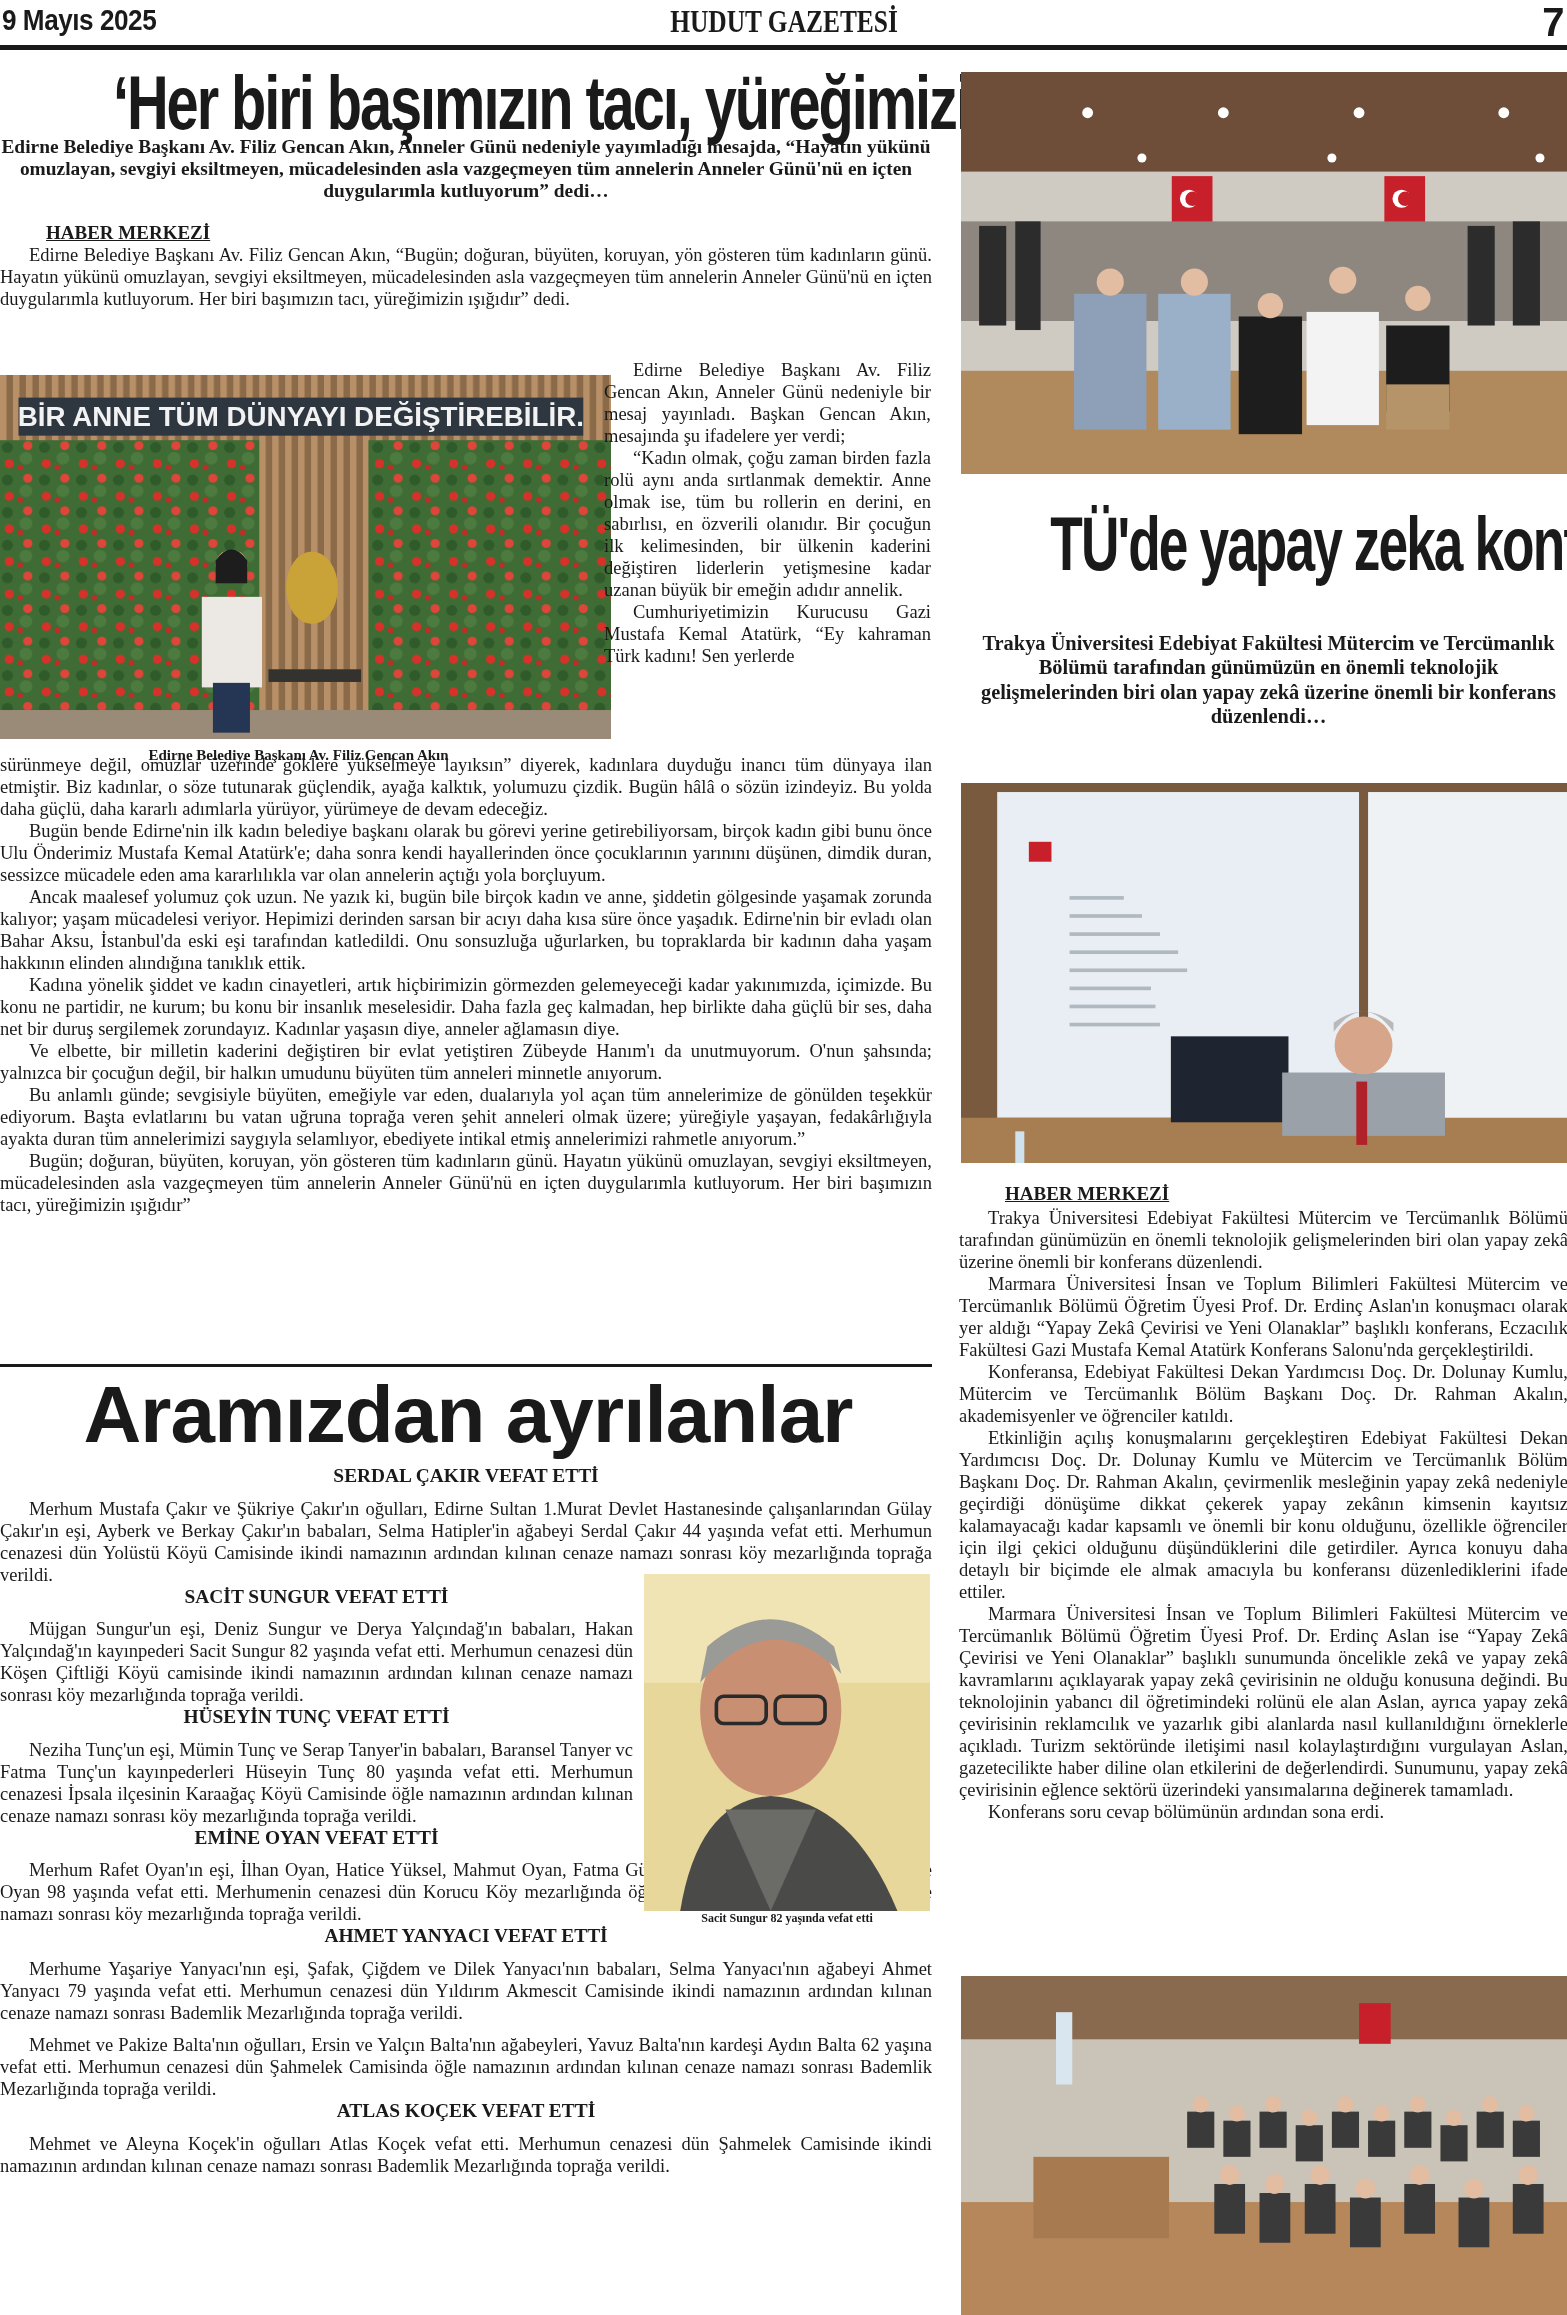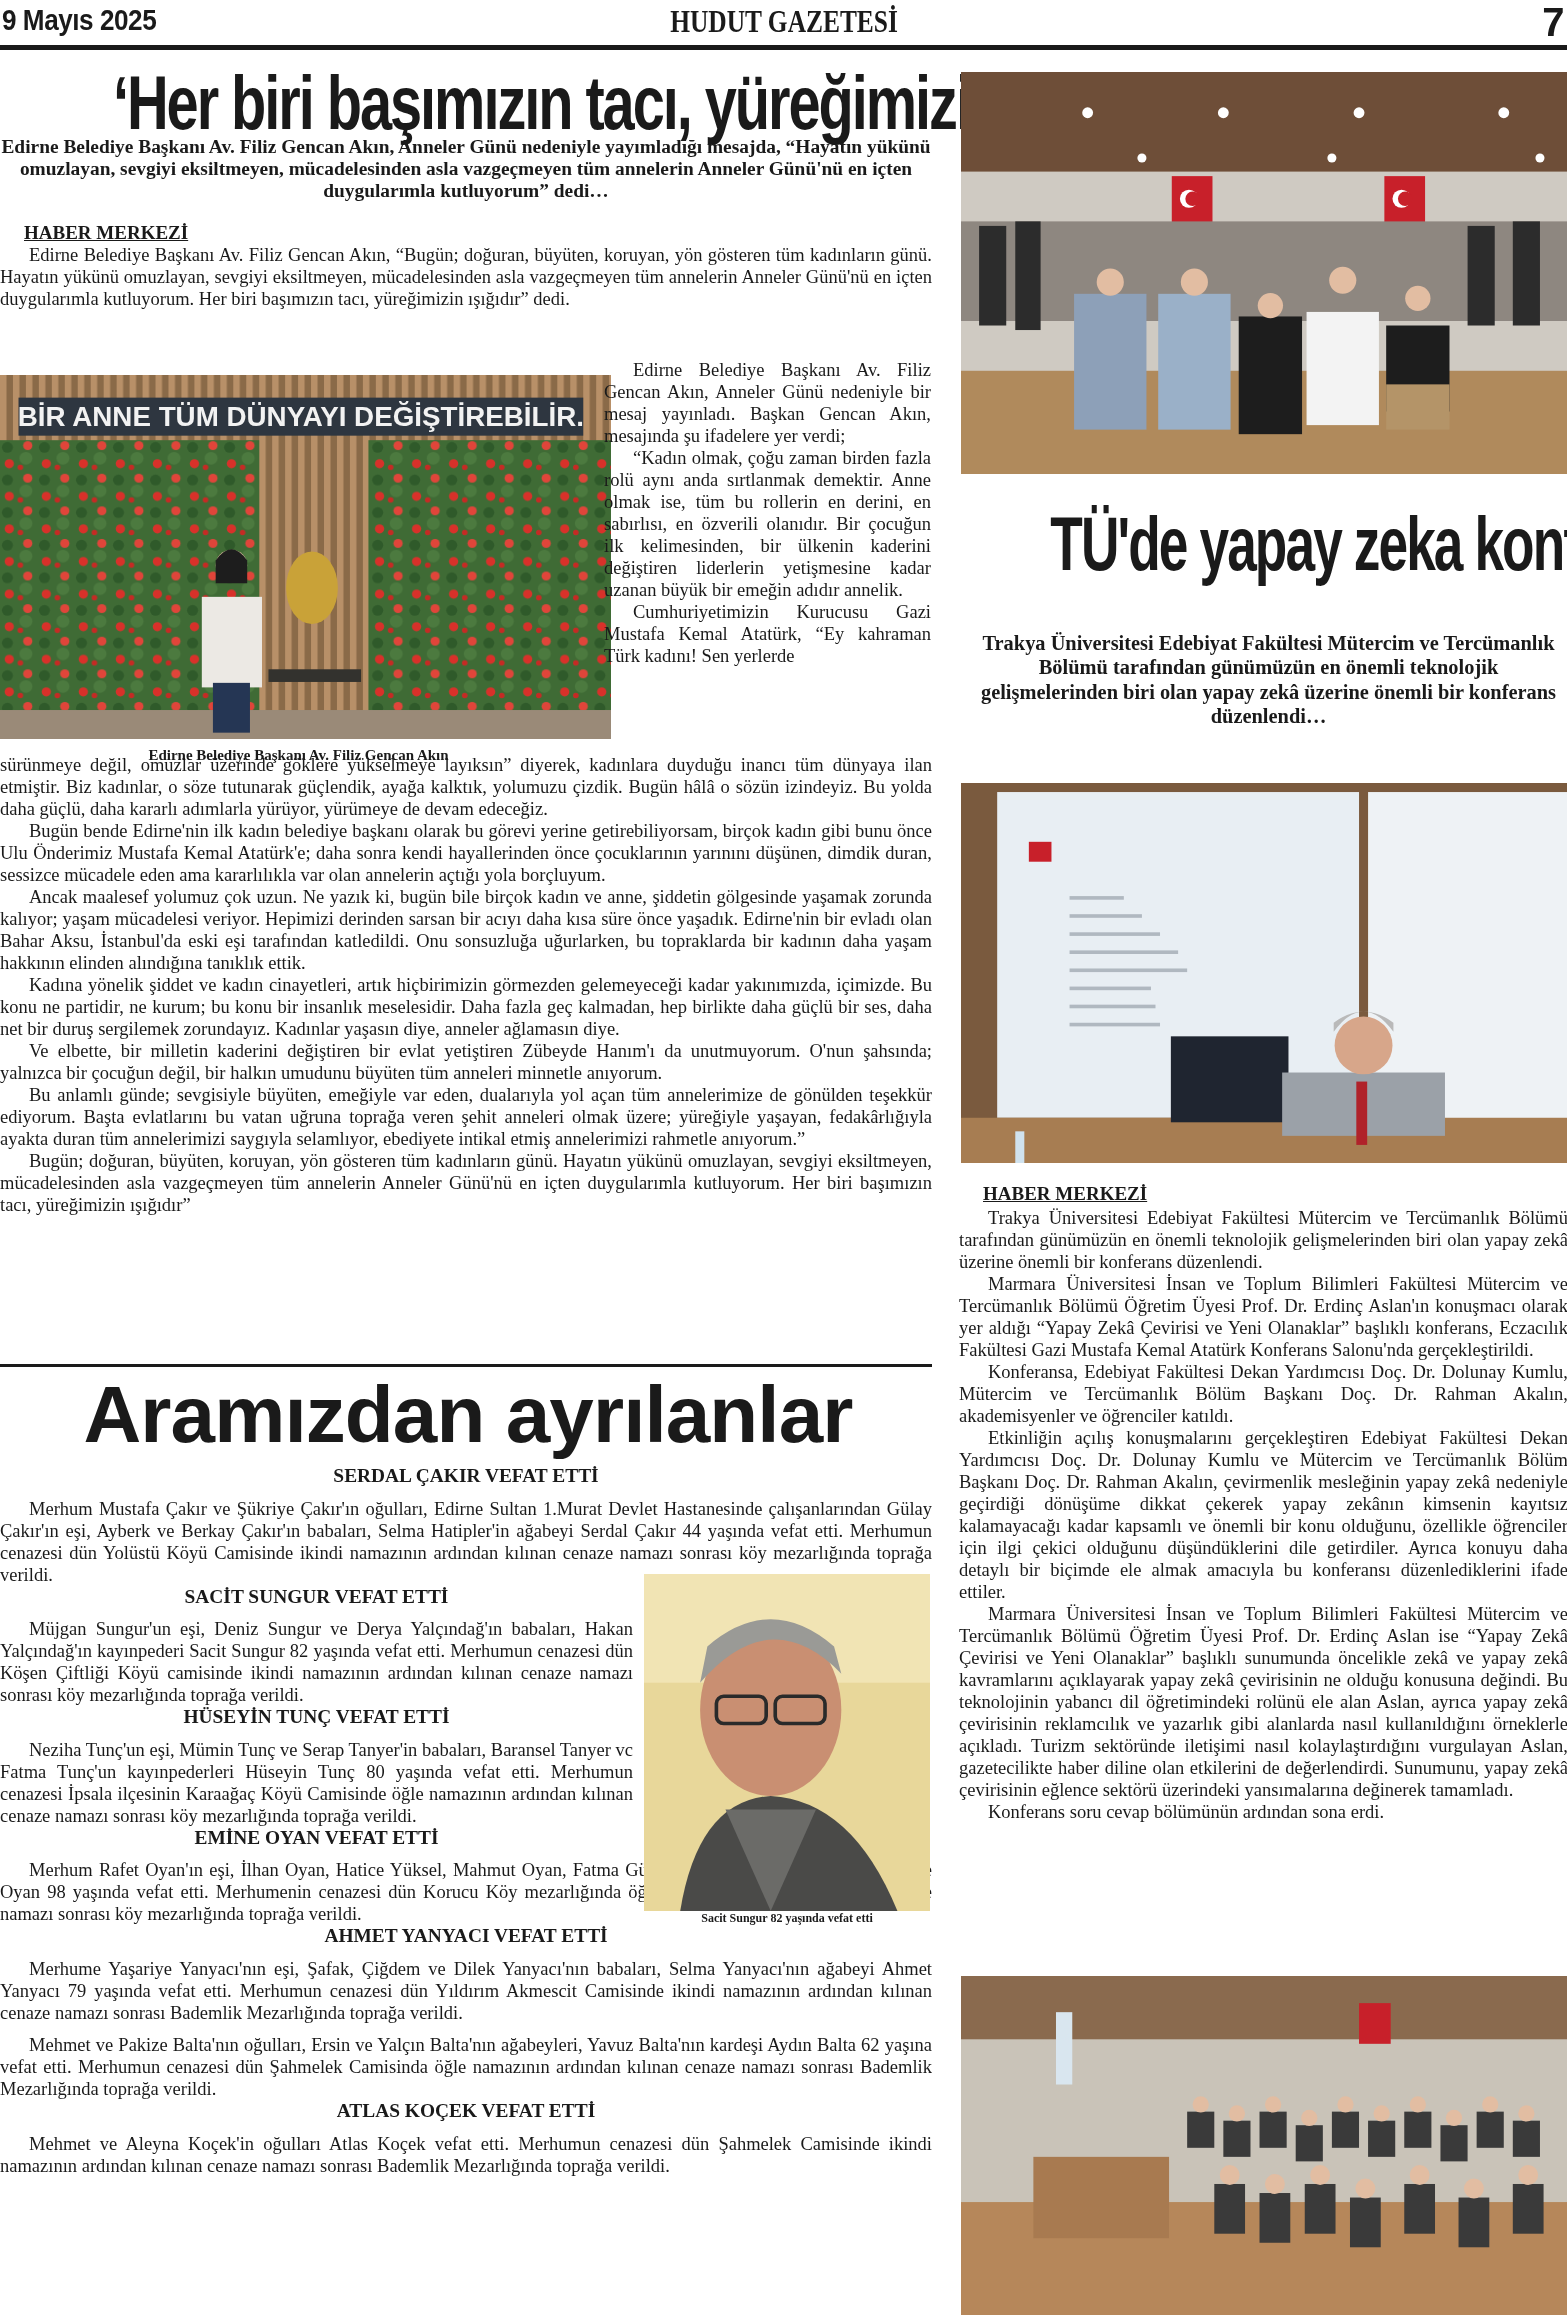--- a/index.html
+++ b/index.html
@@ -11,21 +11,21 @@
   .mh-title { position: absolute; left: 0; width: 1568px; top: 3.6px; text-align: center; font-family: "Liberation Serif", serif; font-weight: bold; font-size: 31px; transform: scaleX(0.82); }
   .mh-page { position: absolute; right: 3.6px; top: 0; font-family: "Liberation Sans", sans-serif; font-weight: bold; font-size: 40px; }
   .mh-rule { position: absolute; left: 0; top: 45px; width: 1568px; height: 4.5px; background: #1a1a1a; }
 
   .h1-main { position: absolute; left: 0; top: 62px; width: 941px; text-align: center; font-family: "Liberation Sans", sans-serif; font-weight: bold; font-size: 76px; line-height: 81px; letter-spacing: -2.7px; transform: scaleX(0.76); transform-origin: center; white-space: nowrap; }
 
   .col-text { font-size: 18.5px; line-height: 22px; text-align: justify; }
   .col-text p { text-indent: 29px; }
   .col-text p.noindent { text-indent: 0; }
   .lead { position: absolute; left: 0; top: 136px; width: 932px; font-weight: bold; font-size: 19.4px; line-height: 22px; text-align: center; }
-  .byline { font-weight: bold; text-decoration: underline; font-size: 19px; line-height: 22px; padding-left: 24px; }
+  .byline { font-weight: bold; text-decoration: underline; font-size: 19px; line-height: 22px; padding-left: 46px; }
 
   .a1-top { position: absolute; left: 0; top: 222px; width: 932px; }
   .a1-right { position: absolute; left: 604px; top: 359px; width: 327px; }
   .a1-bottom { position: absolute; left: 0; top: 754px; width: 932px; }
 
   .photo { position: absolute; overflow: hidden; }
   .photo svg { width: 100%; height: 100%; display: block; }
   .caption { position: absolute; font-weight: bold; font-size: 15px; text-align: center; }
 
   .sec-rule { position: absolute; left: 0; top: 1364px; width: 932px; height: 2.7px; background: #1a1a1a; }

